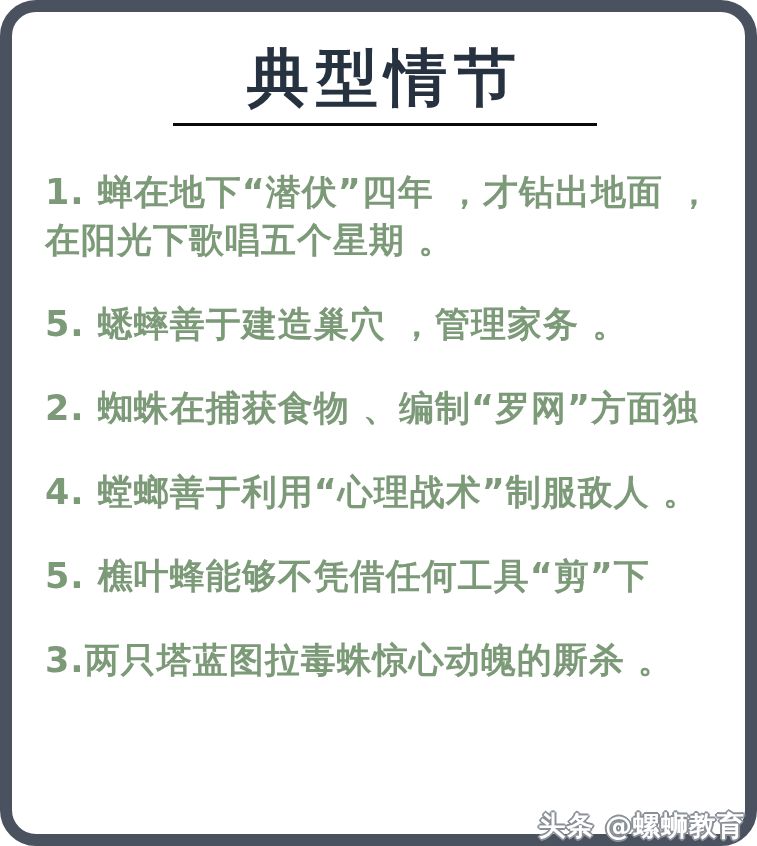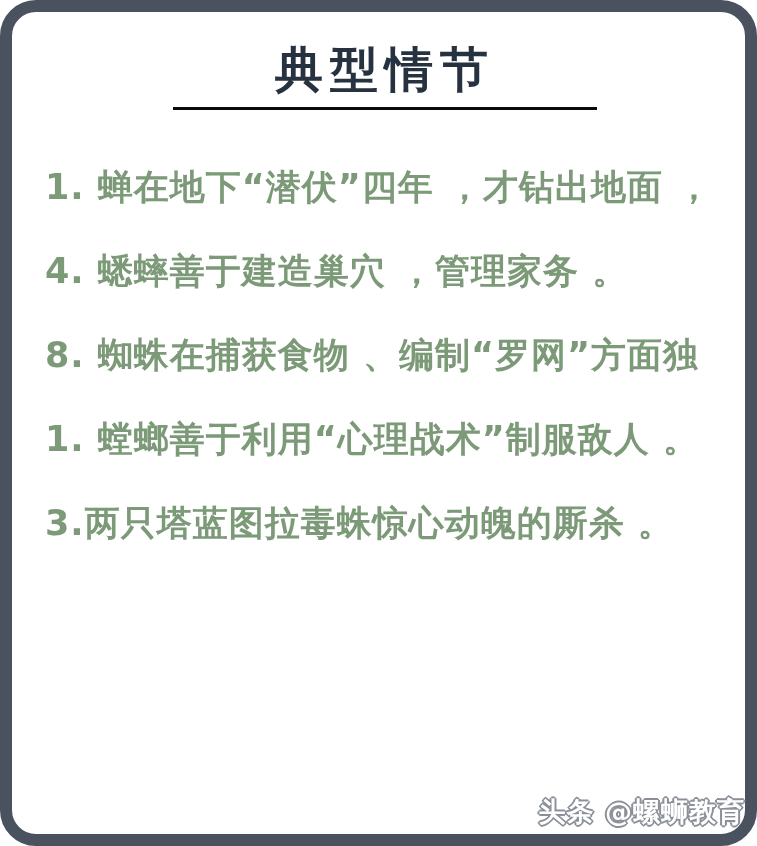--- a/index.html
+++ b/index.html
@@ -30,51 +30,51 @@
     left: 12px;
     right: 12px;
     bottom: 12px;
     padding: 0 20px 0 33px;
     box-sizing: border-box;
     overflow: hidden;
   }
   .title {
     margin-top: 30px;
     text-align: center;
-    font-size: 48px;
+    font-size: 62px;
     line-height: 1.15;
     font-weight: 900;
     letter-spacing: 7px;
     color: var(--title, #26323f);
     font-family: "DejaVu Sans", sans-serif;
   }
   .title-underline {
     width: 424px;
     height: 3px;
     margin: 10px auto 0 auto;
     background: var(--underline, #0a0a0a);
   }
   .items {
-    margin-top: 53px;
+    margin-top: 42px;
   }
   .item {
     margin: 0 0 36px 0;
     font-size: 35px;
     line-height: 48px;
     font-weight: 600;
     letter-spacing: 1px;
     color: var(--text, #7c9a78);
   }
   .item .line {
     white-space: nowrap;
   }
   .watermark {
     position: absolute;
     right: 12px;
-    bottom: 16px;
+    bottom: 2px;
     font-size: 27px;
     font-weight: 700;
     letter-spacing: 1px;
     color: var(--watermark_fill, #ffffff);
     text-shadow:
       -2px 0 0 var(--watermark_outline, #8b9098),
        2px 0 0 var(--watermark_outline, #8b9098),
        0 -2px 0 var(--watermark_outline, #8b9098),
        0 2px 0 var(--watermark_outline, #8b9098),
       -1px -1px 0 var(--watermark_outline, #8b9098),
@@ -90,31 +90,33 @@
 <div class="canvas">
   <div class="frame"></div>
 
   <div class="content">
     <div class="title">典型情节</div>
     <div class="title-underline"></div>
 
     <div class="items">
       <div class="item">
         <div class="line">1. 蝉在地下“潜伏”四年 ，才钻出地面 ，</div>
+        <div class="line">在阳光下歌唱五个星期 。</div>
       </div>
       <div class="item">
-        <div class="line">4. 蟋蟀善于建造巢穴 ，管理家务 。</div>
+        <div class="line">5. 蟋蟀善于建造巢穴 ，管理家务 。</div>
       </div>
       <div class="item">
-        <div class="line">8. 蜘蛛在捕获食物 、编制“罗网”方面独</div>
+        <div class="line">2. 蜘蛛在捕获食物 、编制“罗网”方面独</div>
       </div>
       <div class="item">
-        <div class="line">1. 螳螂善于利用“心理战术”制服敌人 。</div>
+        <div class="line">4. 螳螂善于利用“心理战术”制服敌人 。</div>
       </div>
       <div class="item">
+        <div class="line">5. 樵叶蜂能够不凭借任何工具“剪”下</div>
       </div>
       <div class="item">
         <div class="line">3.两只塔蓝图拉毒蛛惊心动魄的厮杀 。</div>
       </div>
     </div>
   </div>
 
   <div class="watermark">头条 @螺蛳教育</div>
 </div>
 

